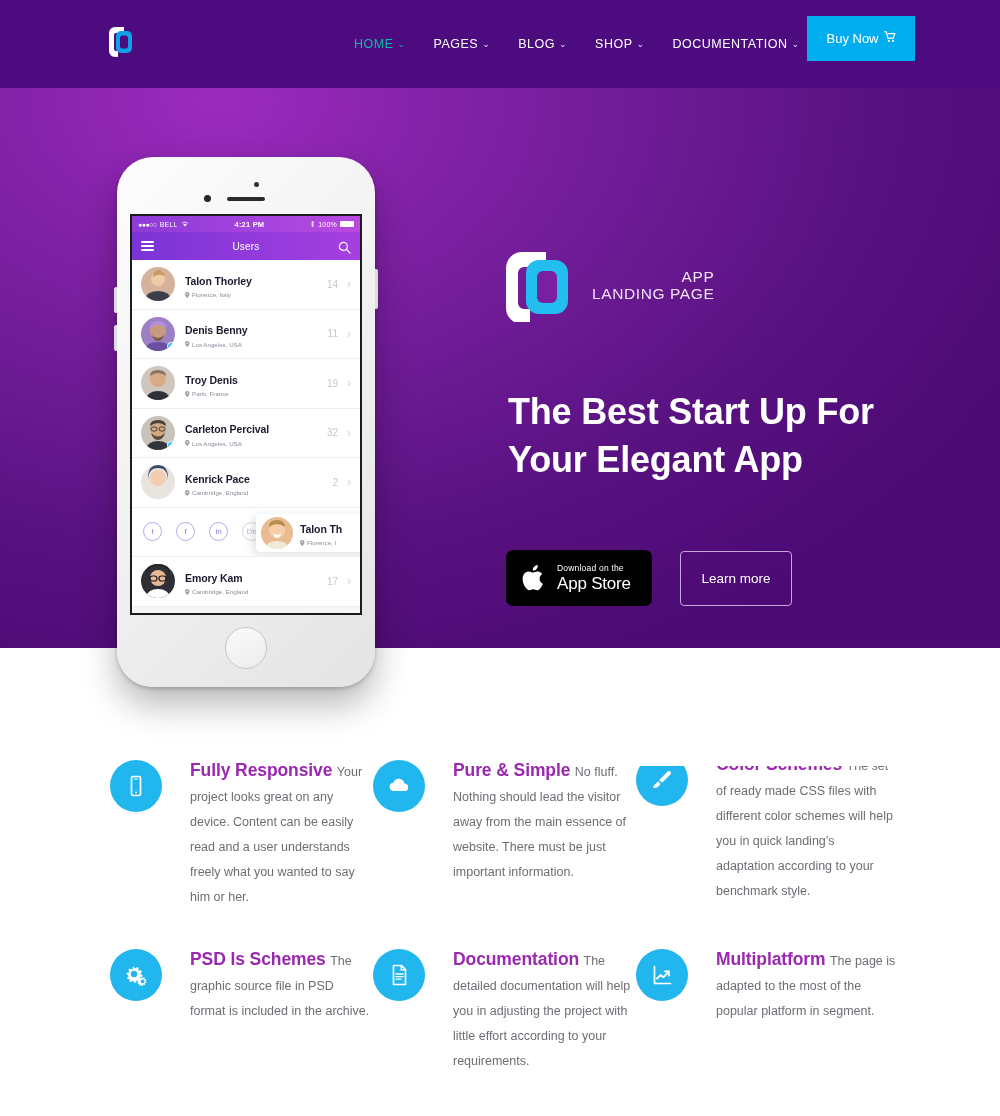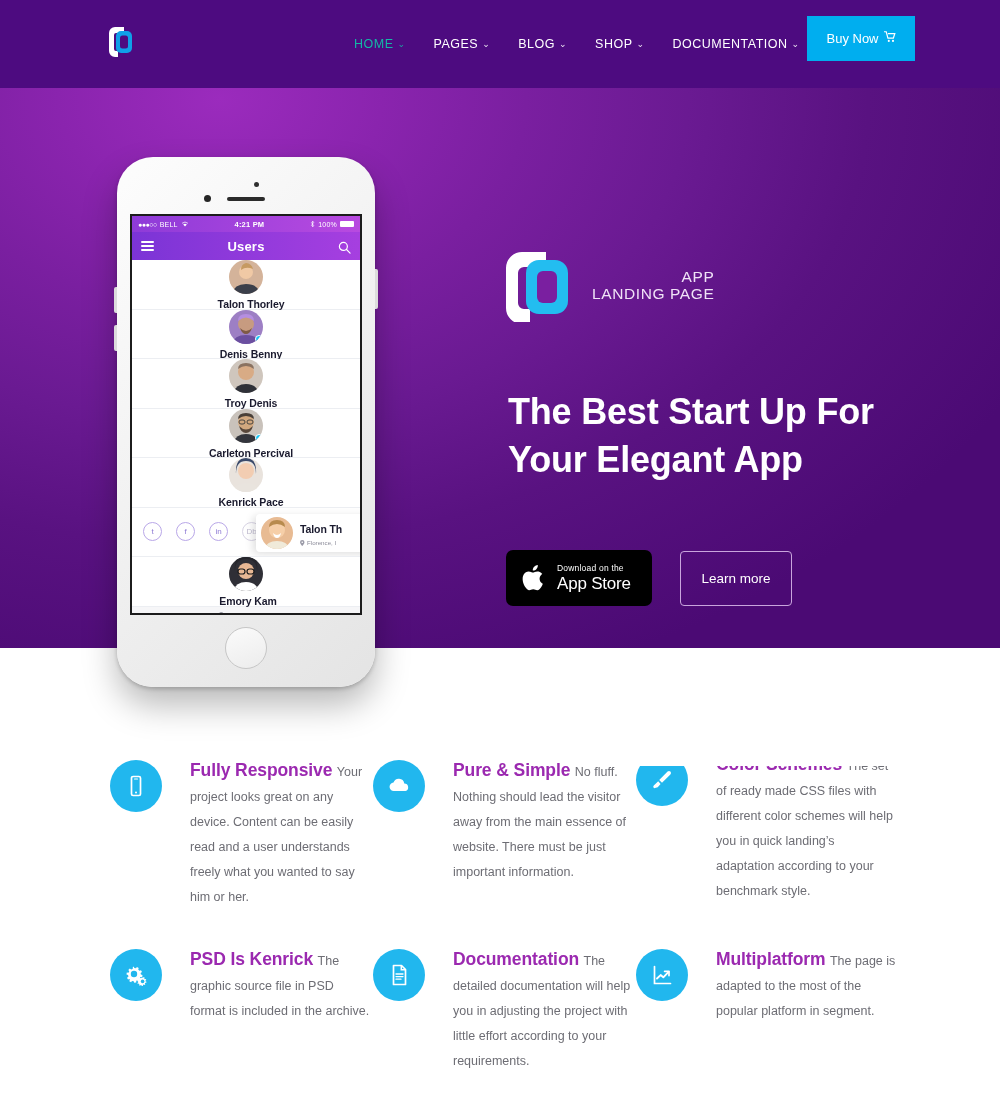--- a/index.html
+++ b/index.html
@@ -169,33 +169,32 @@
   
   .appbar {
     height: 28px;
     background: linear-gradient(90deg,#7b34d6,#a63fe0);
     display: flex; align-items: center; justify-content: space-between;
     padding: 0 9px;
     color: #fff;
   }
   .hamb { display: flex; flex-direction: column; gap: 2.5px; cursor: pointer; }
   .hamb i { display: block; width: 13px; height: 1.6px; background: #fff; border-radius: 1px; }
-  .appbar-title { font-size: 13px; font-weight: bold; letter-spacing: .2px; }
+  .appbar-title { font-size: 10px; font-weight: normal; letter-spacing: .2px; }
   .srch { width: 13px; height: 13px; cursor: pointer; }
 
   
   .userlist { background: #fff; }
   .urow {
     height: 49.5px;
     display: flex; align-items: center;
     padding: 0 9px;
     border-bottom: 1px solid #eceef2;
     position: relative;
     background: #fff;
-    flex-direction: column;
   }
   .uavatar {
     width: 34px; height: 34px; border-radius: 50%;
     position: relative; flex: none;
     overflow: hidden;
   }
   .badge {
     position: absolute; right: 0px; bottom: 1px;
     width: 8px; height: 8px; border-radius: 50%;
     background: #15c4f5; border: 1.5px solid #fff;
@@ -640,21 +639,21 @@
       <div class="fcol">
         <span class="ficon">
           <svg viewBox="0 0 24 24">
             <path d="M9.8 3.4l.5 1.6 1.7.3.9-1.4 1.8 1-.5 1.6 1.2 1.2 1.6-.5 1 1.8-1.4.9.3 1.7 1.6.5-.3 2-1.7-.1-.8 1.5 1 1.3-1.5 1.4-1.3-1.1-1.6.7-.1 1.7-2 .3-.5-1.6-1.7-.3-.9 1.4-1.8-1 .5-1.6L5.6 16l-1.6.5-1-1.8 1.4-.9-.3-1.7L2.5 11.6l.3-2 1.7.1.8-1.5-1-1.3 1.5-1.4 1.3 1.1 1.6-.7.1-1.7z" fill="#fff"></path>
             <circle cx="10" cy="11" r="3.2" fill="#21b7ee"></circle>
             <path d="M18.2 14.6l.9.2.5-.8 1 .6-.3.9.6.7.9-.3.5 1-.8.5.1 1 .9.3-.2 1.1-1-.1-.5.9.6.7-.9.8-.7-.6-.9.4v1l-1.1.2-.3-.9-.9-.2-.5.8-1-.6.3-.9-.6-.7-.9.3-.5-1 .8-.5-.1-1-.9-.3.2-1.1 1 .1.5-.9-.6-.7.9-.8.7.6.9-.4z" fill="#fff"></path>
             <circle cx="18.6" cy="18.4" r="1.8" fill="#21b7ee"></circle>
           </svg>
         </span>
         <span class="fbody">
-          <span class="ftitle">PSD Is Kenrick</span>
+          <span class="ftitle">PSD Is Schemes</span>
           <span class="ftext">The graphic source file in PSD format is included in the archive.</span>
         </span>
       </div>
 
       <div class="fcol">
         <span class="ficon">
           <svg viewBox="0 0 24 24">
             <path d="M6.5 2.5h8l4 4v15h-12z" fill="none" stroke="#fff" stroke-width="1.7" stroke-linejoin="round"></path>
             <path d="M14.3 2.6v4.2h4.1" fill="none" stroke="#fff" stroke-width="1.5"></path>
             <path d="M9 11h7M9 13.6h7M9 16.2h5" stroke="#fff" stroke-width="1.3" stroke-linecap="round"></path>

